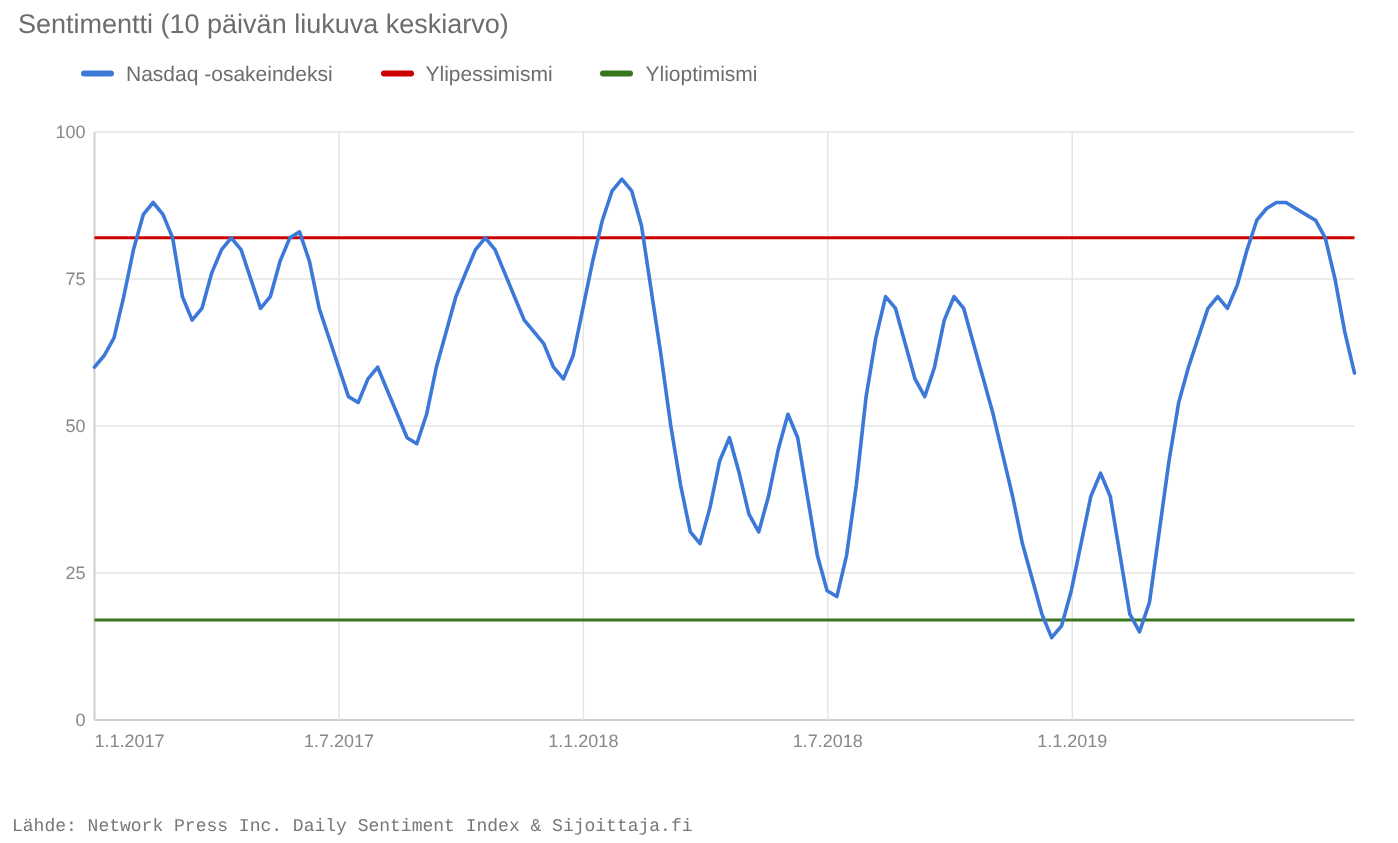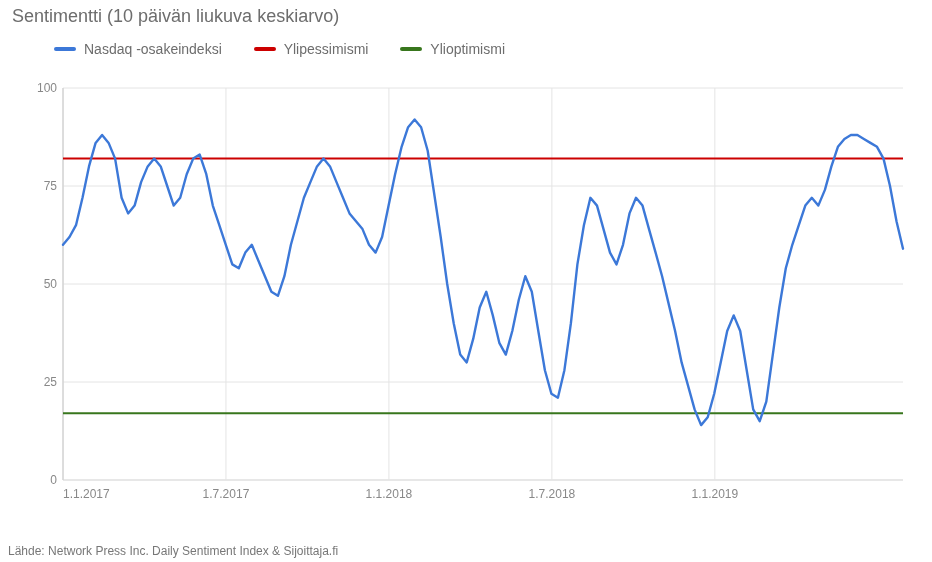--- a/index.html
+++ b/index.html
@@ -67,20 +67,21 @@
   .gridline-strong {
     stroke: #cfcfcf;
     stroke-width: 1.2;
   }
   .footer {
     position: absolute;
     left: 8px;
     bottom: 4px;
     font-size: 12px;
     color: #777;
+    font-family: Liberation Mono, monospace;
   }
 </style>
 </head>
 <body>
 <div class="wrap">
 
   <div class="title">Sentimentti (10 päivän liukuva keskiarvo)</div>
 
   <div class="legend">
     <span class="legend-item">

